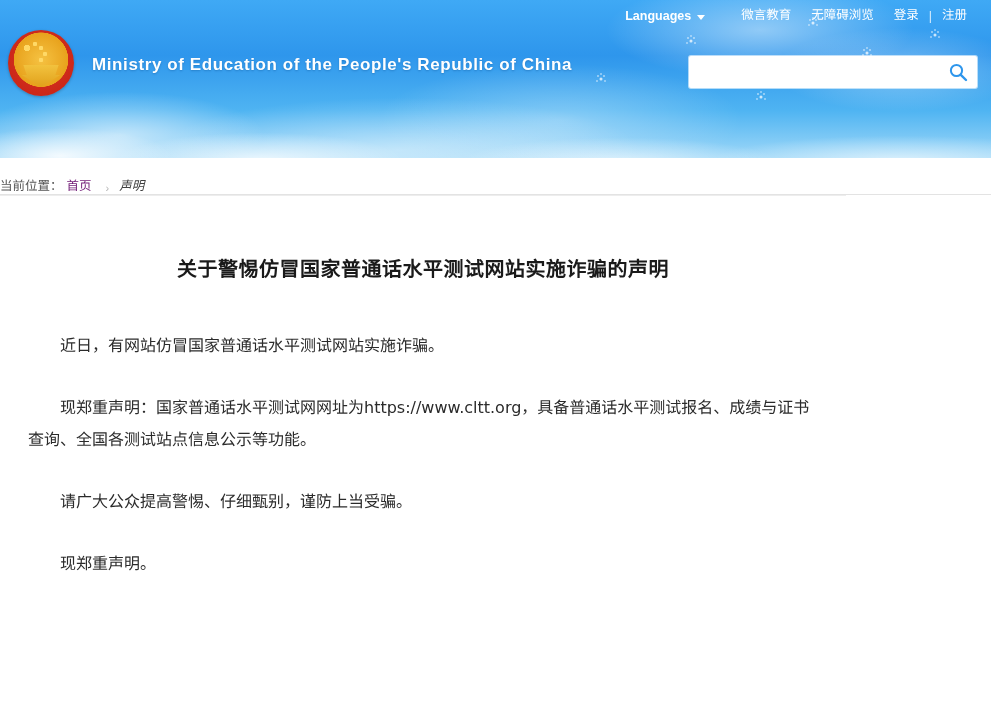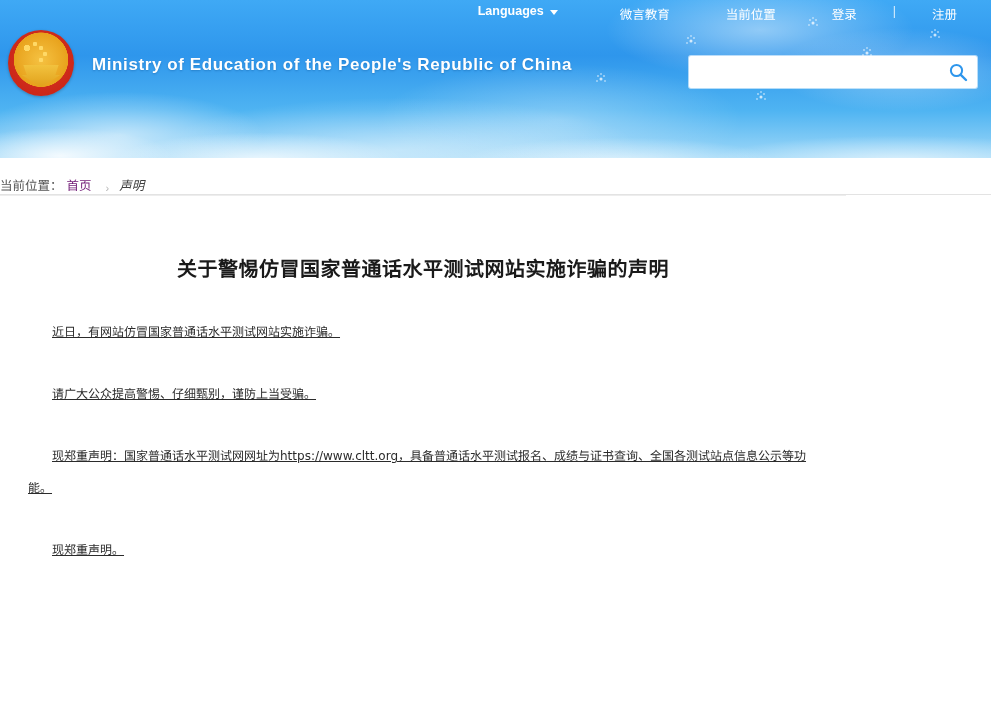--- a/index.html
+++ b/index.html
@@ -62,22 +62,22 @@
       0 -5px 0 0 rgba(255,255,255,0.5);
     pointer-events: none;
   }
 
   
   .top-links {
     position: absolute;
     top: 4px;
     right: 14px;
     display: flex;
-    align-items: flex-start;
-    gap: 16px;
+    align-items: flex-end;
+    gap: 0;
     font-size: 12.5px;
     color: #ffffff;
     z-index: 5;
   }
   .top-links .lang {
     color: #ffffff;
     font-weight: bold;
     margin-right: 26px;
     display: flex;
     align-items: center;
@@ -89,21 +89,21 @@
     width: 0; height: 0;
     border-left: 4px solid transparent;
     border-right: 4px solid transparent;
     border-top: 5px solid #ffffff;
     position: relative;
     top: 1px;
   }
   .top-links a {
     color: #ffffff;
     text-decoration: none;
-    margin: 0 20px;
+    margin: 0 10px;
     cursor: pointer;
   }
   .top-links .sep {
     color: rgba(255,255,255,0.8);
   }
 
   
   .search-box {
     position: absolute;
     top: 56px;
@@ -238,26 +238,25 @@
   }
   .article-title {
     text-align: center;
     font-size: 20px;
     font-weight: bold;
     color: #1a1a1a;
     letter-spacing: 0.5px;
     font-family: "DejaVu Sans", "Liberation Sans", sans-serif;
   }
   .article-body {
-    margin-top: 34px;
-    font-size: 12px;
+    margin-top: 48px;
+    font-size: 16px;
     line-height: 32px;
     color: #2b2b2b;
     font-family: "DejaVu Sans", "Liberation Sans", sans-serif;
-    text-decoration: underline;
   }
   .article-body p {
     margin: 0 0 30px 0;
     text-indent: 2em;
   }
   .signature {
     margin-top: 40px;
     text-align: right;
     font-size: 16px;
     line-height: 46px;
@@ -281,21 +280,21 @@
   <span class="dandelion" style="left:760px; top:96px;"></span>
   <span class="dandelion" style="left:690px; top:40px;"></span>
   <span class="dandelion" style="left:600px; top:78px;"></span>
 
   <div class="top-links">
     <span class="lang">
       <span>Languages</span>
       <span class="caret-down"></span>
     </span>
     <a href="#">微言教育</a>
-    <a href="#">当前位置</a>
+    <a href="#">无障碍浏览</a>
     <a href="#">登录</a>
     <span class="sep">|</span>
     <a href="#">注册</a>
   </div>
 
   <div class="search-box">
     <input type="text" value="" placeholder="" style="">
     <button class="search-btn">
       <svg width="20" height="20" viewBox="0 0 20 20">
         <circle cx="8.5" cy="8.5" r="5.6" fill="none" stroke="#2e96ec" stroke-width="2"></circle>
@@ -318,19 +317,19 @@
   <span class="chev">›</span>
   <span class="current">声明</span>
 </div>
 
 <div class="content-wrap">
   <div class="article">
     <h1 class="article-title">关于警惕仿冒国家普通话水平测试网站实施诈骗的声明</h1>
 
     <div class="article-body">
       <p>近日，有网站仿冒国家普通话水平测试网站实施诈骗。</p>
+      <p>现郑重声明：国家普通话水平测试网网址为https://www.cltt.org，具备普通话水平测试报名、成绩与证书查询、全国各测试站点信息公示等功能。</p>
       <p>请广大公众提高警惕、仔细甄别，谨防上当受骗。</p>
-      <p>现郑重声明：国家普通话水平测试网网址为https://www.cltt.org，具备普通话水平测试报名、成绩与证书查询、全国各测试站点信息公示等功能。</p>
       <p>现郑重声明。</p>
     </div>
 
   </div>
 </div>
 
 </body></html>

